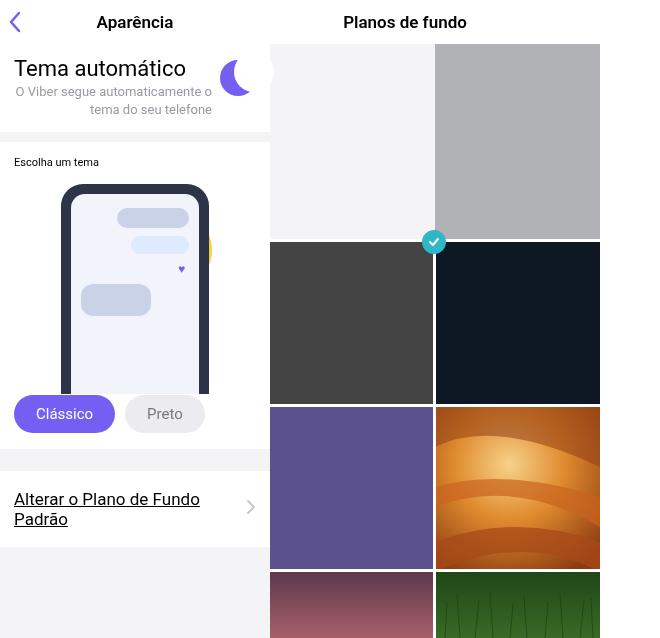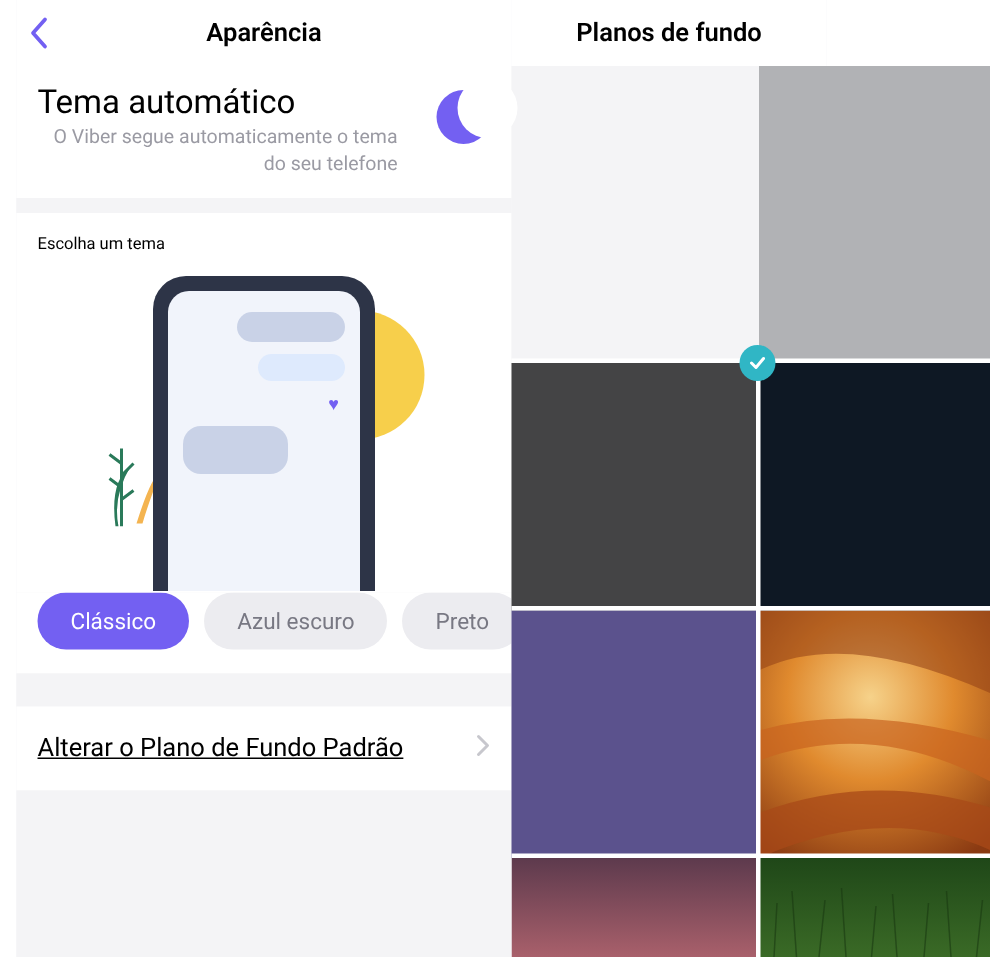--- a/index.html
+++ b/index.html
@@ -1,17 +1,17 @@
 <!DOCTYPE html>
 <html><head>
 <meta charset="utf-8">
 <style>
   * { box-sizing: border-box; margin: 0; padding: 0; }
   body { font-family: -apple-system, BlinkMacSystemFont, "Segoe UI", Roboto, Helvetica, Arial, sans-serif; background: #fff; width: 660px; height: 638px; overflow: hidden; }
-  .container { display: flex; width: 540px; height: 638px; margin-left: 11px; }
+  .container { display: flex; width: 540px; height: 638px; }
   .left, .right { width: 330px; height: 638px; display: flex; flex-direction: column; background: #f4f4f6; }
   .header { height: 44px; background: #fff; display: flex; align-items: center; justify-content: center; position: relative; }
   .back { position: absolute; left: 8px; top: 0; height: 44px; display: flex; align-items: center; color: #7360f2; }
   .title { font-size: 17px; font-weight: 600; color: #000; }
   .section { background: #fff; }
   .auto-theme { padding: 12px 14px 14px; display: flex; align-items: flex-start; justify-content: space-between; }
   .auto-title { font-size: 22px; color: #000; margin-bottom: 2px; }
   .auto-desc { font-size: 13px; color: #9a9aa3; max-width: 240px; line-height: 1.35; text-align: right; }
   .moon { width: 44px; height: 44px; position: relative; flex-shrink: 0; }
   .moon::before { content: ""; position: absolute; right: 0; top: 4px; width: 36px; height: 36px; background: #7360f2; border-radius: 50%; }
@@ -84,21 +84,20 @@
             <div class="msg light r2"></div>
             <div class="heart-row">♥</div>
             <div class="msg grey l1"></div>
           </div>
         </div>
       </div>
     </div>
 
     <div class="section pills">
       <div class="pill primary">Clássico</div>
-      <div class="pill secondary">Azul escuro</div>
       <div class="pill secondary">Preto</div>
     </div>
 
     <div class="spacer" style="height:22px"></div>
 
     <div class="row">
       <div class="row-label">Alterar o Plano de Fundo Padrão</div>
       <div class="chev">
         <svg width="10" height="16" viewBox="0 0 10 16">
             <path d="M2 2 L8 8 L2 14" stroke="#c7c7cd" stroke-width="2" fill="none" stroke-linecap="round" stroke-linejoin="round"></path>

